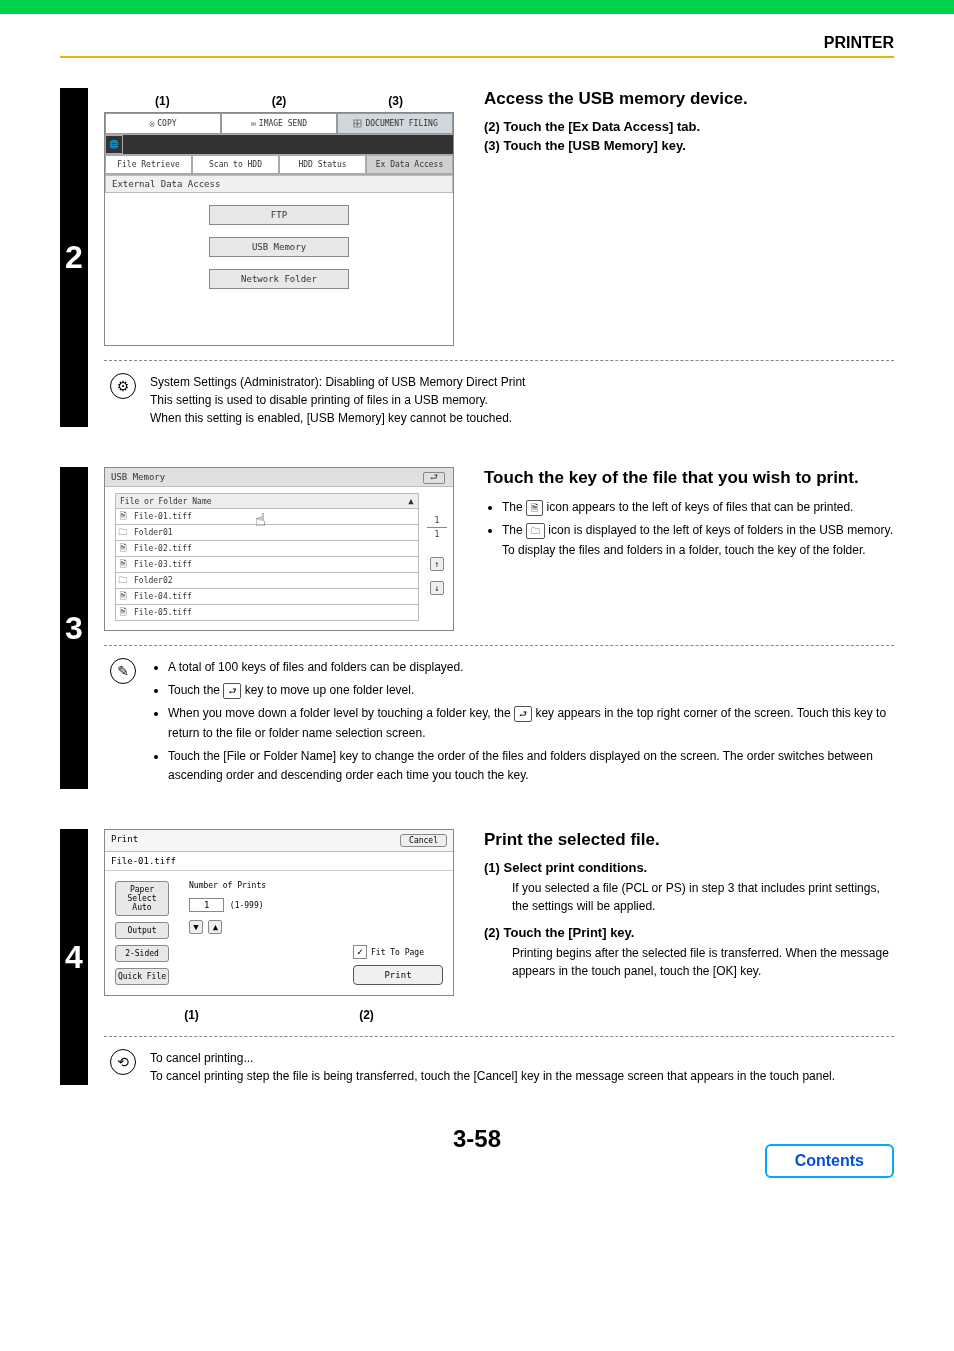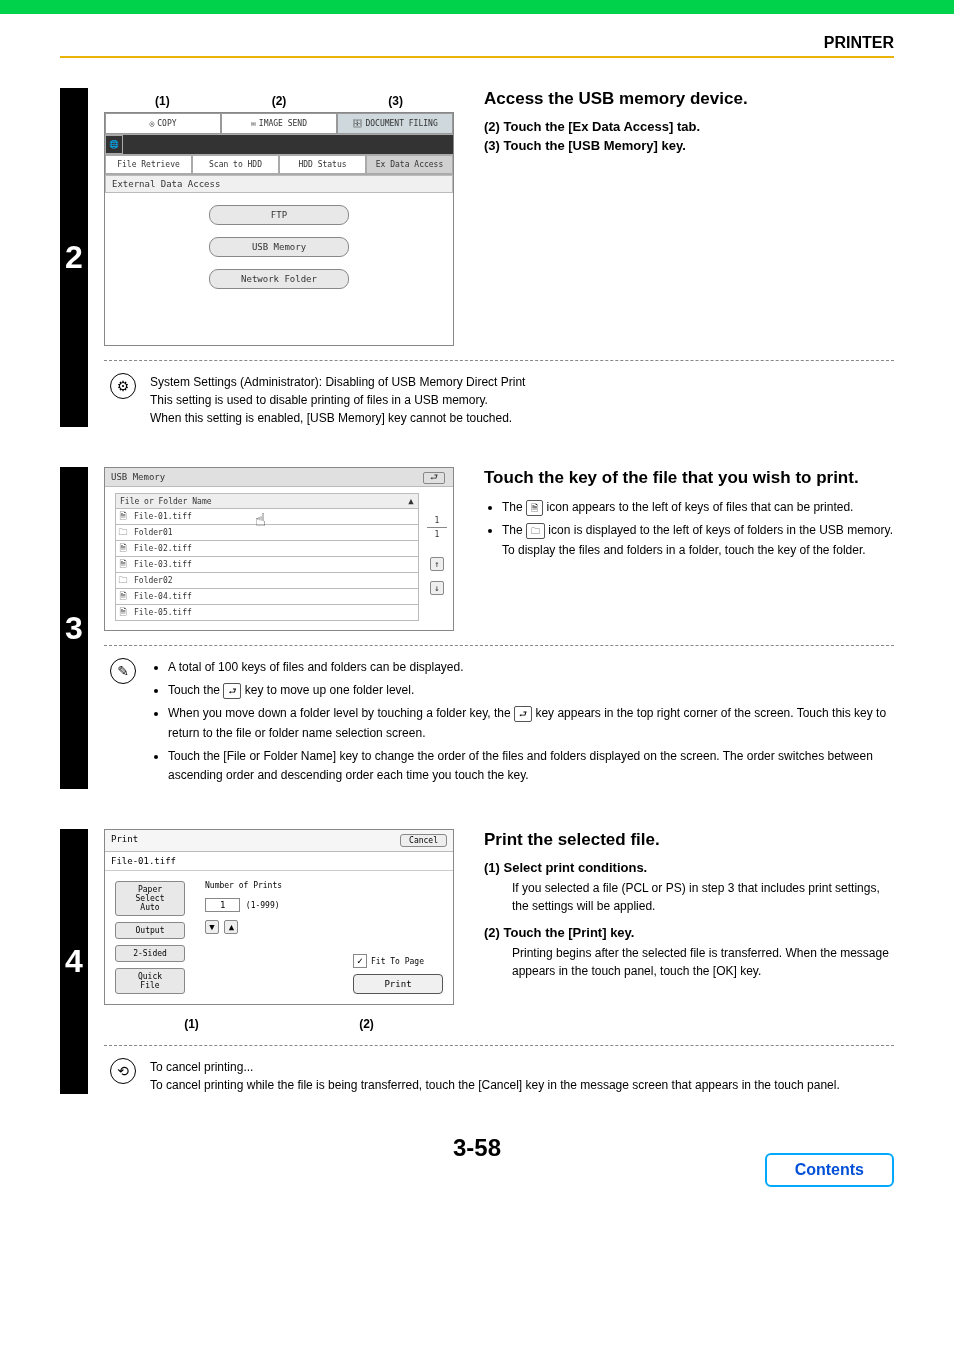--- a/index.html
+++ b/index.html
@@ -22,37 +22,37 @@
   .dashed-sep { border: none; border-top: 1px dashed #888; margin: 14px 0 10px 0; }
   
   .device { border:1px solid #888; background:#fff; position:relative; font-family: monospace; font-size:9px; color:#333; }
   .dev-top-tabs { display:flex; height:22px; border-bottom:1px solid #aaa; }
   .tab { flex:1; border:1px solid #999; display:flex; align-items:center; justify-content:center; gap:3px; font-size:8px; }
   .tab.sel { background:#cfd8dc; }
   .dev-row2 { display:flex; height:20px; border-bottom:1px solid #aaa; }
   .mini-btn { flex:1; border:1px solid #aaa; display:flex; align-items:center; justify-content:center; font-size:8px; }
   .mini-btn.sel { background:#d0d0d0; }
   .bar-label { padding:3px 6px; background:#f0f0f0; border:1px solid #bbb; font-size:9px; text-align:left; }
-  .big-btn { width:140px; margin: 12px auto 0; border:1px solid #888; background:#e8e8e8; text-align:center; font-size:9px; padding:4px 0; border-radius:9px; }
+  .big-btn { width:140px; margin: 12px auto 0; border:1px solid #888; background:#e8e8e8; text-align:center; font-size:9px; padding:4px 0; border-radius:0; }
   .call-label { text-align:center; font-size:12px; font-weight:bold; padding:4px 0; }
   .call-top { display:flex; justify-content: space-around; padding-top:2px; }
   .file-list-row { display:flex; border:1px solid #bbb; border-top:none; height:16px; align-items:center; }
   .file-list-row:first-of-type { border-top:1px solid #bbb; }
   .file-icon { width:14px; text-align:center; font-size:9px; }
   .file-name { flex:1; padding-left:4px; font-size:8px; }
   .side-col { position:absolute; right:6px; top:48px; width:20px; text-align:center; font-size:8px; }
   .up-folder { position:absolute; right:8px; top:4px; width:22px; height:12px; border:1px solid #888; border-radius:2px; display:flex;align-items:center; justify-content:center; font-size:9px; }
   .dev-title { background:#e0e0e0; padding:4px 6px; border-bottom:1px solid #bbb; font-size:9px; position:relative; }
   
   .print-scr { border:1px solid #888; font-family:monospace; font-size:9px; }
   .print-head { display:flex; justify-content:space-between; padding:4px 6px; border-bottom:1px solid #bbb; background:#f6f6f6; }
   .print-file { padding:4px 6px; border-bottom:1px solid #ccc; }
   .print-body { padding:10px; position:relative; display:flex; gap:20px; }
   .p-col { display:flex; flex-direction:column; gap:6px; }
-  .p-btn { width:70px; border:1px solid #888; border-radius:3px; text-align:center; font-size:8px; padding:3px 12px; background:#e8e8e8; }
+  .p-btn { width:54px; border:1px solid #888; border-radius:3px; text-align:center; font-size:8px; padding:3px 0; background:#e8e8e8; }
   .p-text { font-size:8px; }
   .print-go { width:90px; border:1px solid #555; border-radius:4px; text-align:center; padding:4px 0; font-size:9px; background:#f0f0f0; }
   .cancel-btn { border:1px solid #888; padding:1px 8px; border-radius:3px; font-size:8px; background:#eee; }
   ul.bullet { list-style: disc; padding-left: 18px; font-size:12px; line-height:1.6; }
   ul.bullet li { margin-bottom: 4px; }
   .inline-icon { display:inline-block; border:1px solid #555; border-radius:2px; font-size:9px; padding:0 4px; vertical-align:middle; font-family:monospace; }
   .footer { text-align:center; font-size:24px; font-weight:bold; margin-top:30px; }
   .contents-btn { position:absolute; right:60px; bottom:15px; border:2px solid #00a8ff; border-radius:6px; padding:6px 28px; color:#0050d8; font-weight:bold; font-size:16px; background:#fff; }
   .hand-icon { position:absolute; font-size:18px; }
   .small-label { font-size:12px; font-weight:bold; text-align:center; margin-top:6px; }
@@ -254,20 +254,20 @@
         <div style="padding-left:28px; font-size:12px; line-height:1.5; margin-bottom:10px;">If you selected a file (PCL or PS) in step 3 that includes print settings, the settings will be applied.</div>
         <div class="step-sub">(2)  Touch the [Print] key.</div>
         <div style="padding-left:28px; font-size:12px; line-height:1.5;">Printing begins after the selected file is transferred. When the message appears in the touch panel, touch the [OK] key.</div>
       </div>
     </div>
     <hr class="dashed-sep">
     <div class="note-row">
       <div class="note-icon">⟲</div>
       <div class="note-text">
         <b>To cancel printing...</b><br>
-        <span>To cancel printing while the file is being transferred, touch the [Cancel] key in the message screen that appears in the touch panel.</span>
+        <span>To cancel printing step the file is being transferred, touch the [Cancel] key in the message screen that appears in the touch panel.</span>
       </div>
     </div>
   </div>
 
   <div class="footer">3-58</div>
   <div class="contents-btn">Contents</div>
 </div>
 
 </body></html>

